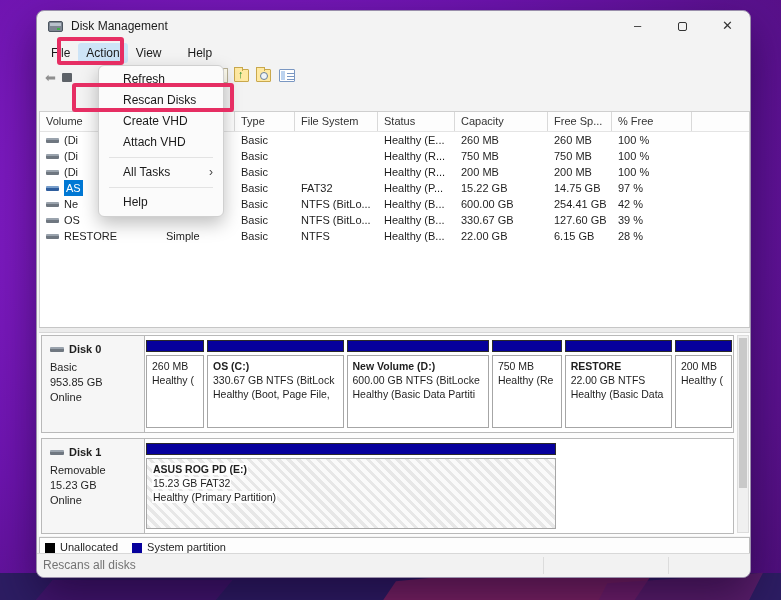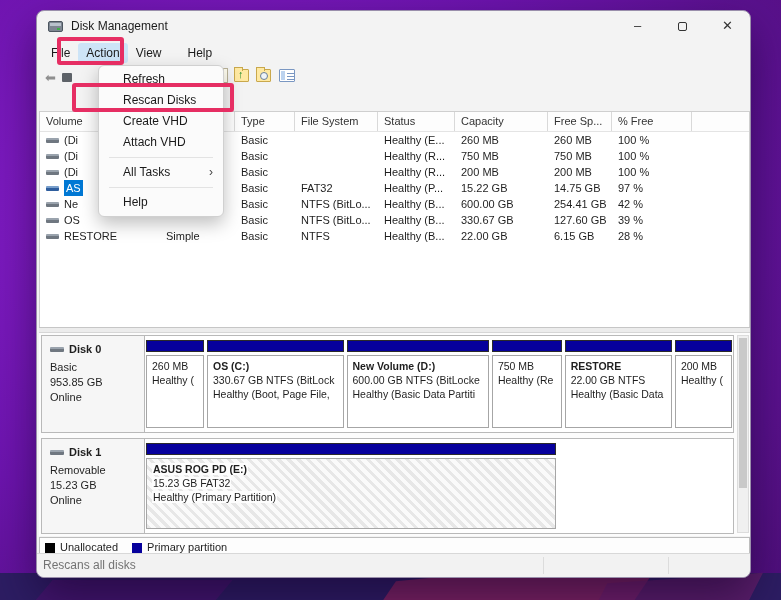--- a/index.html
+++ b/index.html
@@ -345,21 +345,21 @@
 
       <div class="gscroll">
           <div class="gthumb"></div>
         </div>
     </div>
 
     <div class="legend">
       <span class="sw sw-un"></span>
       <span>Unallocated</span>
       <span class="sw sw-pr"></span>
-      <span>Primary partition</span>
+      <span>System partition</span>
     </div>
 
     <div class="statusbar">
       <span>Rescans all disks</span>
       <span class="sb-div sbd1"></span>
       <span class="sb-div sbd2"></span>
     </div>
 
   </div>
 </div>

